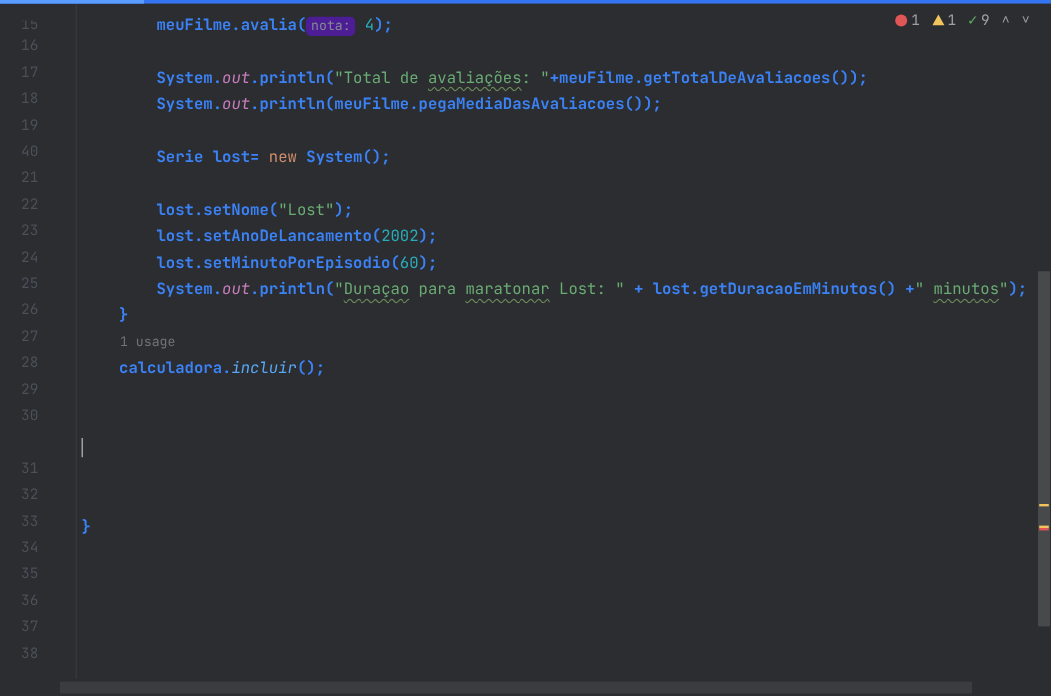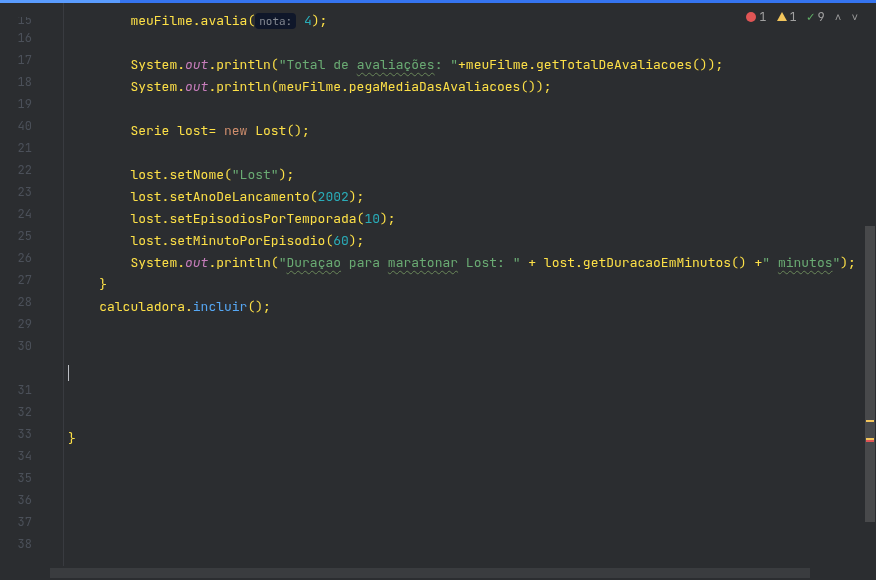--- a/index.html
+++ b/index.html
@@ -114,24 +114,24 @@
     width: 1px;
     height: 16px;
     background: #bcbec4;
     vertical-align: middle;
   }
   
   .c-str { color: #6aab73; }
   .c-num { color: #2aacb8; }
   .c-kw  { color: #cf8e6d; }
   .c-field { color: #c77dbb; font-style: italic; text-align: right; }
-  .c-method-it { color: #56a8f5; }
-  .c-plain { color: #fde047; }
+  .c-method-it { color: #56a8f5; font-style: italic; }
+  .c-plain { color: #3b82f6; font-weight: bold; }
   .c-paramhint {
-    background: #0f172a;
+    background: #4c1d95;
     color: #858a93;
     font-size: 11px;
     padding: 1px 4px;
     border-radius: 4px;
   }
   .typo { text-decoration: underline wavy #6a8759 1px; text-underline-offset: 3px; text-align: right; }
   .scrollbar-track {
     position: absolute;
     right: 0;
     top: 0;
@@ -219,28 +219,28 @@
     <div class="ln">38</div>
   </div>
 
   <div class="code">
     <div class="line first"></div>
     <div class="line"><span class="c-plain">        meuFilme.avalia(</span><span class="c-paramhint">nota:</span><span class="c-num"> 4</span><span class="c-plain">);</span></div>
     <div class="line"></div>
     <div class="line"><span class="c-plain">        System.</span><span class="c-field">out</span><span class="c-plain">.println(</span><span class="c-str">"Total de </span><span class="c-str typo">avaliações</span><span class="c-str">: "</span><span class="c-plain">+meuFilme.getTotalDeAvaliacoes());</span></div>
     <div class="line"><span class="c-plain">        System.</span><span class="c-field">out</span><span class="c-plain">.println(meuFilme.pegaMediaDasAvaliacoes());</span></div>
     <div class="line"></div>
-    <div class="line"><span class="c-plain">        Serie lost= </span><span class="c-kw">new</span><span class="c-plain"> Lost();</span></div>
+    <div class="line"><span class="c-plain">        Serie lost= </span><span class="c-kw">new</span><span class="c-plain"> System();</span></div>
     <div class="line"></div>
     <div class="line"><span class="c-plain">        lost.setNome(</span><span class="c-str">"Lost"</span><span class="c-plain">);</span></div>
     <div class="line"><span class="c-plain">        lost.setAnoDeLancamento(</span><span class="c-num">2002</span><span class="c-plain">);</span></div>
-    <div class="line"><span class="c-plain">        lost.setEpisodiosPorTemporada(</span><span class="c-num">10</span><span class="c-plain">);</span></div>
     <div class="line"><span class="c-plain">        lost.setMinutoPorEpisodio(</span><span class="c-num">60</span><span class="c-plain">);</span></div>
     <div class="line"><span class="c-plain">        System.</span><span class="c-field">out</span><span class="c-plain">.println(</span><span class="c-str">"</span><span class="c-str typo">Duraçao</span><span class="c-str"> para </span><span class="c-str typo">maratonar</span><span class="c-str"> Lost: "</span><span class="c-plain"> + lost.getDuracaoEmMinutos() +</span><span class="c-str">" </span><span class="c-str typo">minutos</span><span class="c-str">"</span><span class="c-plain">);</span></div>
     <div class="line"><span class="c-plain">    }</span></div>
+    <div class="hintline">1 usage</div>
     <div class="line"><span class="c-plain">    calculadora.</span><span class="c-method-it">incluir</span><span class="c-plain">();</span></div>
     <div class="line"></div>
     <div class="line"></div>
     <div class="line"><span class="cursor"></span></div>
     <div class="line"></div>
     <div class="line"></div>
     <div class="line"><span class="c-plain">}</span></div>
   </div>
 </div>
 

